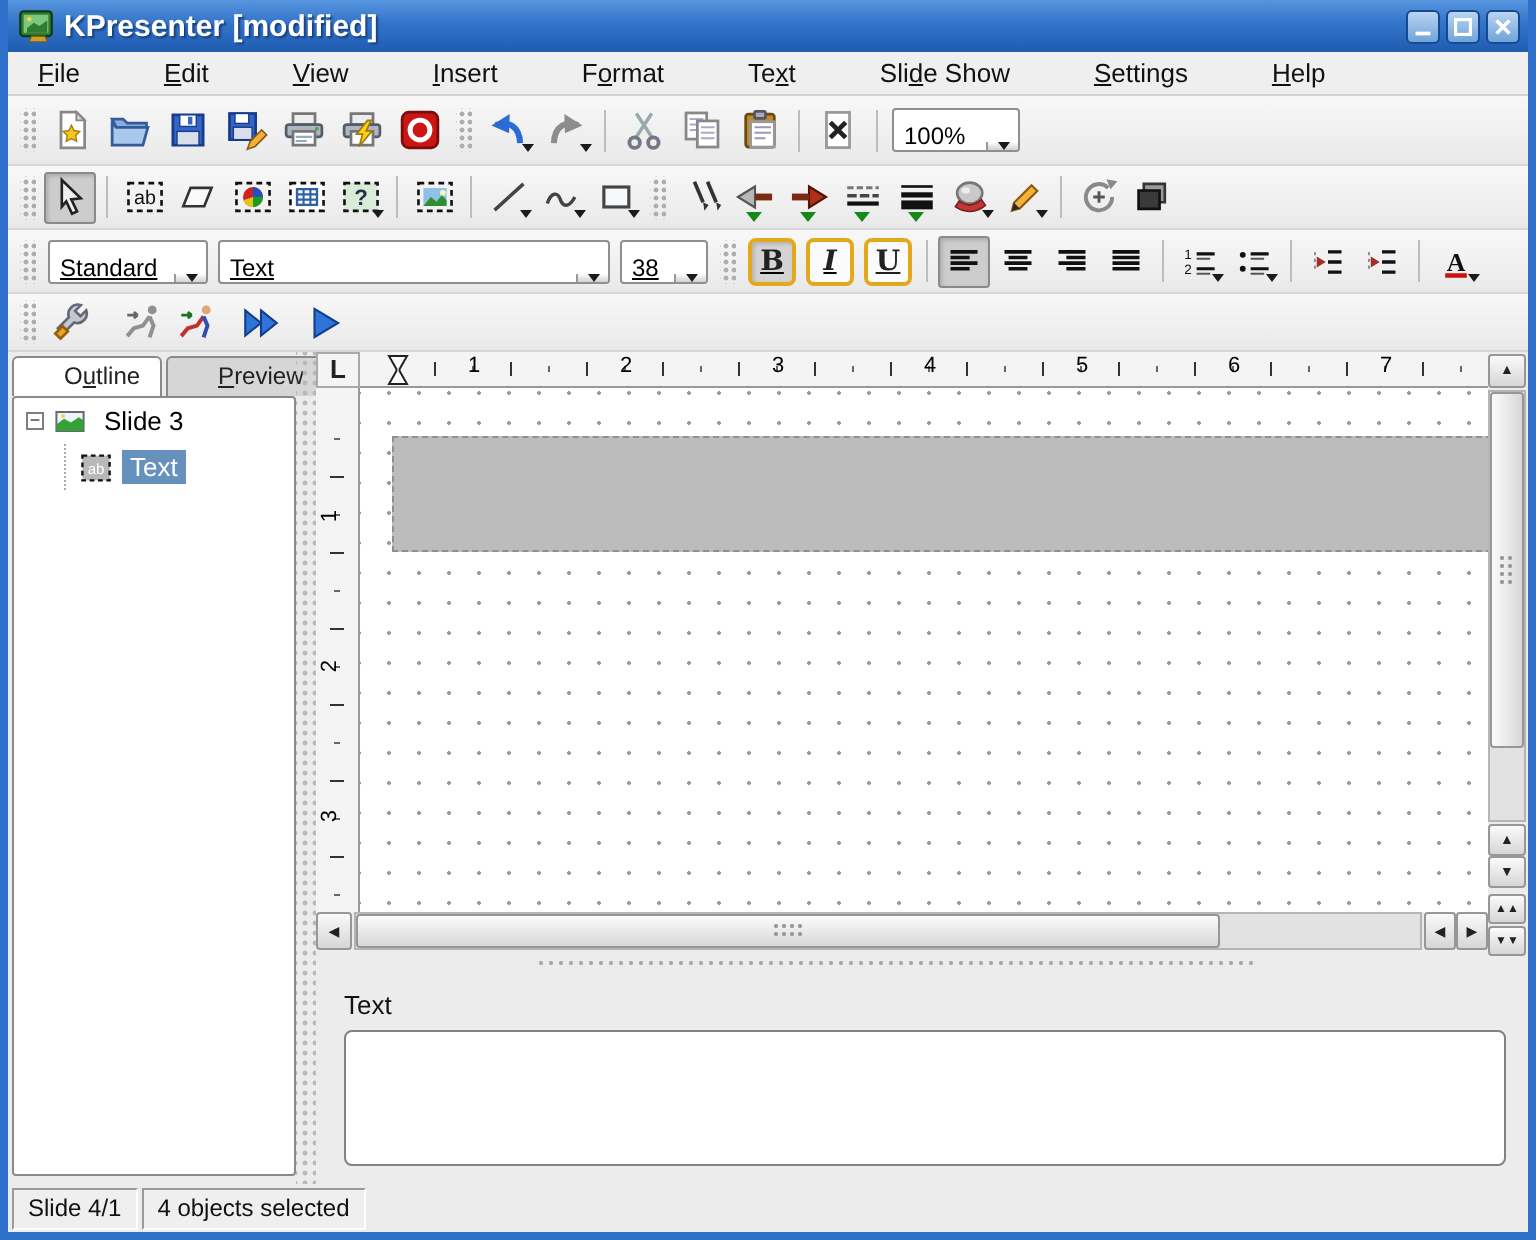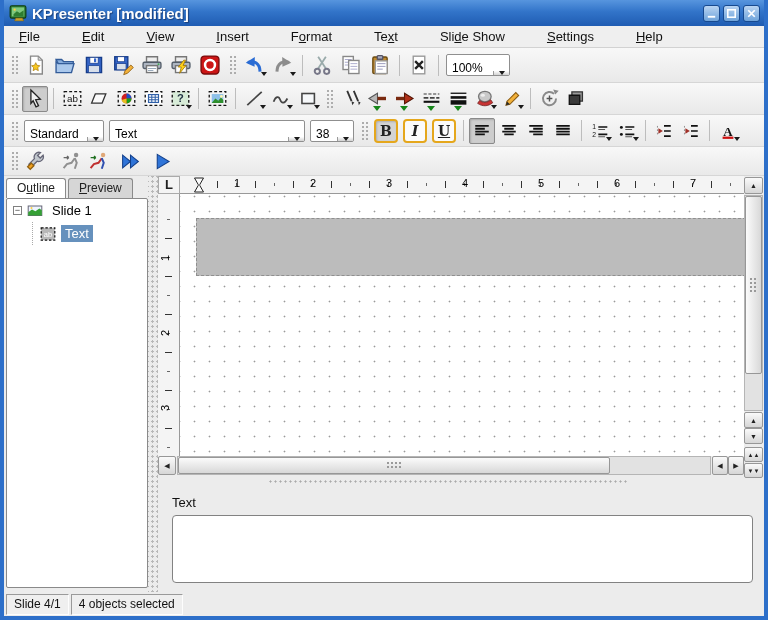--- a/index.html
+++ b/index.html
@@ -17,21 +17,21 @@
 
   
   .menubar { height:22px; background:#efefef; border-bottom:1px solid #d2d2d2;
              display:flex; align-items:center; padding-left:6px; flex:none; font-size:13px;gap:24px; }
   .menu-item { padding:2px 9px; color:#111; }
   .menu-item u { text-decoration:underline; }
 
   
   .toolbar { background:linear-gradient(180deg,#f8f8f8,#e9e9e9); border-bottom:1px solid #d6d6d6;
              display:flex; align-items:center; padding-left:3px; flex:none; gap:1px; }
-  #tb1 { height:35px; } #tb2 { height:32px; } #tb3 { height:32px; } #tb4 { height:29px; }
+  #tb1 { height:35px; } #tb2 { height:32px; } #tb3 { height:32px;text-decoration:underline; } #tb4 { height:29px; }
   .tb-handle { width:8px; height:22px; margin:0 3px;
                background-image:radial-gradient(circle, #adadad 1px, transparent 1.4px);
                background-size:4px 4px; background-position:1px 1px; }
   .tb-sep { width:1px; height:21px; margin:0 4px; background:#bdbdbd; }
   .tb-btn { position:relative; width:26px; height:26px; border:1px solid transparent; border-radius:2px;
             display:flex; align-items:center; justify-content:center; flex:none; }
   #tb1 .tb-btn { width:28px; height:28px; }
   .tb-btn.pressed { background:#cdcdcd; border:1px solid #8a8a8a; box-shadow:inset 1px 1px 2px #aaa; }
   .tb-btn.orange { border:2px solid #e5a71c; border-radius:4px; background:#fbfbfb; width:24px; height:24px; margin:0 2px; }
   .tb-btn.orange.pressed { background:#d4d4d4; box-shadow:inset 1px 1px 2px #b0b0b0; }
@@ -47,21 +47,21 @@
            background:#fff; margin:0 2px; overflow:hidden; flex:none; }
   .combo .cval { flex:1; font-size:12px; padding:3px 4px 0 5px; color:#000; white-space:nowrap; overflow:hidden; }
   .combo .cdd { width:16px; border-left:1px solid #9a9a9a; background:linear-gradient(180deg,#fdfdfd,#d2d2d2);
                 display:flex; align-items:center; justify-content:center; }
   .tb-gap { flex:none; }
 
   
   .content { flex:1; display:flex; background:#ececec; min-height:0; }
   .sidebar { width:144px; flex:none; display:flex; flex-direction:column; padding-top:2px; }
   .tabsbar { height:20px; display:flex; padding-left:2px; font-size:12px; }
-  .tab { padding:2px 10px 0 10px; border:1px solid #8a8a8a; border-bottom:none; border-radius:3px 3px 0 0;
+  .tab { padding:2px 10px 0 25px; border:1px solid #8a8a8a; border-bottom:none; border-radius:3px 3px 0 0;
          background:#d6d6d6; margin-right:2px; color:#222; }
   .tab.active { background:#fff; position:relative; top:0; }
   .tab u { text-decoration:underline; }
   .treepanel { flex:1; background:#fff; border:1px solid #8a8a8a; border-radius:2px; margin:0 0 4px 2px;
                font-size:13px; overflow:hidden; }
   .tree-row { display:flex; align-items:center; height:23px; padding-left:6px; }
   .exp { width:9px; height:9px; border:1px solid #808080; background:#fff; display:flex; align-items:center;
          justify-content:center; font-size:9px; line-height:7px; color:#333; margin-right:4px; flex:none; }
   .tree-icon { width:18px; height:16px; margin-right:4px; flex:none; }
   .tree-label { padding:1px 4px; }
@@ -556,21 +556,21 @@
           <span class="tab"><u>P</u>review</span>
         </div>
       <div class="treepanel" id="treepanel">
           <div class="tree-row">
             <span class="exp">−</span>
             <svg class="tree-icon" viewBox="0 0 16 16">
               <rect x="1.2" y="3" width="13.6" height="9.5" fill="#eef4ff" stroke="#667"></rect>
               <path d="M1.2 9.2L5 6.4l3.4 1.8 4-2.6 2.4 1.6v5.3H1.2z" fill="#35a035"></path>
               <circle cx="4.5" cy="5" r="1" fill="#ffd040"></circle>
             </svg>
-            <span class="tree-label">Slide 1</span>
+            <span class="tree-label">Slide 3</span>
           </div>
           <div class="tree-row">
             <span class="tree-indent"></span>
             <span style="width:6px"></span>
             <svg class="tree-icon" viewBox="0 0 16 16">
               <rect x="1.2" y="1.8" width="13.6" height="12.4" fill="#b8b8b8" stroke="#111" stroke-width="1.2" stroke-dasharray="2.4 1.8"></rect>
               <text x="8" y="11" font-size="7.5" text-anchor="middle" font-family="Liberation Sans, sans-serif" fill="#fff">ab</text>
             </svg>
             <span class="tree-label sel">Text</span>
           </div>

